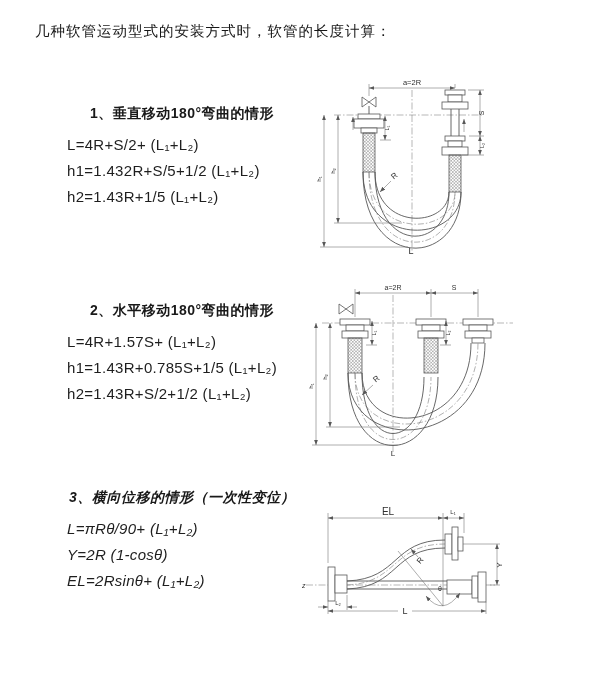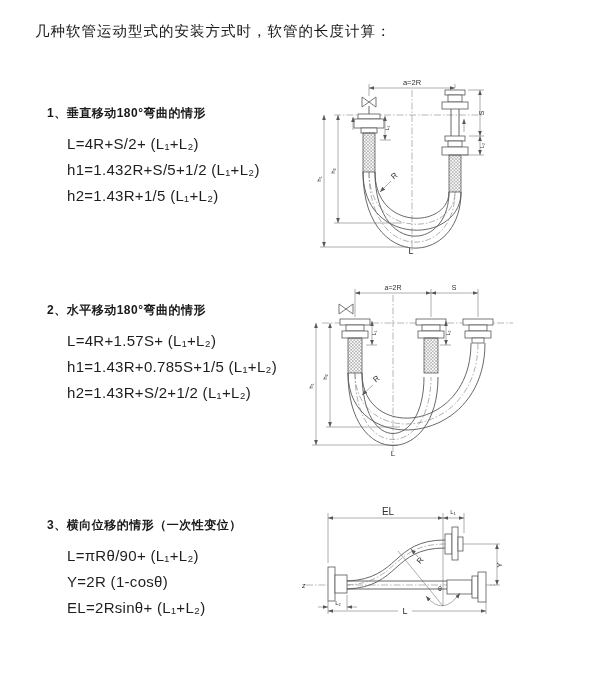--- a/index.html
+++ b/index.html
@@ -5,24 +5,24 @@
   html,body{margin:0;padding:0;}
   body{
     width:600px;height:675px;background:#ffffff;position:relative;overflow:hidden;
     font-family:"Liberation Sans","DejaVu Sans",sans-serif;color:#1c1c1c;
   }
   .page-title{
     position:absolute;left:35px;top:22px;font-size:14.5px;font-weight:400;
     letter-spacing:1px;color:#161616;
   }
   .section{position:absolute;left:47px;width:270px;}
-  .sec-heading{font-size:12px;font-weight:700;letter-spacing:.5px;color:#191919;margin:0 0 9px 0;}
+  .sec-heading{font-size:14px;font-weight:700;letter-spacing:.5px;color:#191919;margin:0 0 9px 0;text-align:center;}
   .formulas{padding-left:20px;}
   .formula{font-size:15px;line-height:26px;letter-spacing:.3px;color:#1e1e1e;white-space:nowrap;}
-  #sec1{top:105px;} #sec2{top:302px;} #sec3{top:517px;}
+  #sec1{top:105px;} #sec2{top:302px;} #sec3{top:489px;font-style:italic;}
   .diagram{position:absolute;}
   #dia1{left:312px;top:76px;} #dia2{left:308px;top:281px;} #dia3{left:300px;top:503px;}
   
   .dw{stroke:#575757;stroke-width:.9;fill:none;}             
   .dw2{stroke:#575757;stroke-width:.8;fill:#ffffff;}         
   .dl{stroke:#6a6a6a;stroke-width:.55;fill:none;}            
   .cl{stroke:#6f6f6f;stroke-width:.5;fill:none;stroke-dasharray:7 2 1.5 2;} 
   .hose-d{stroke:#6f6f6f;stroke-width:.55;fill:none;stroke-dasharray:6 2 1.5 2;}
   .lbl{fill:#2e2e2e;font-family:"Liberation Sans","DejaVu Sans",sans-serif;}
   .braid{stroke:#575757;stroke-width:.8;}

